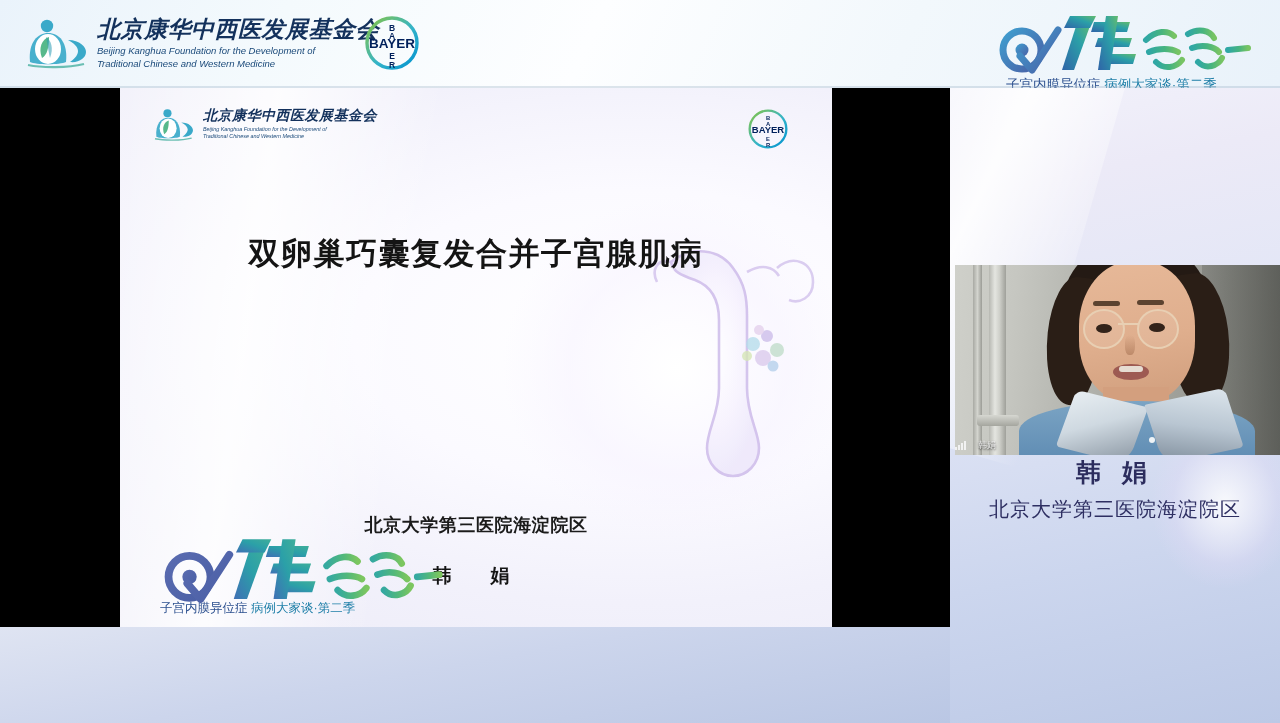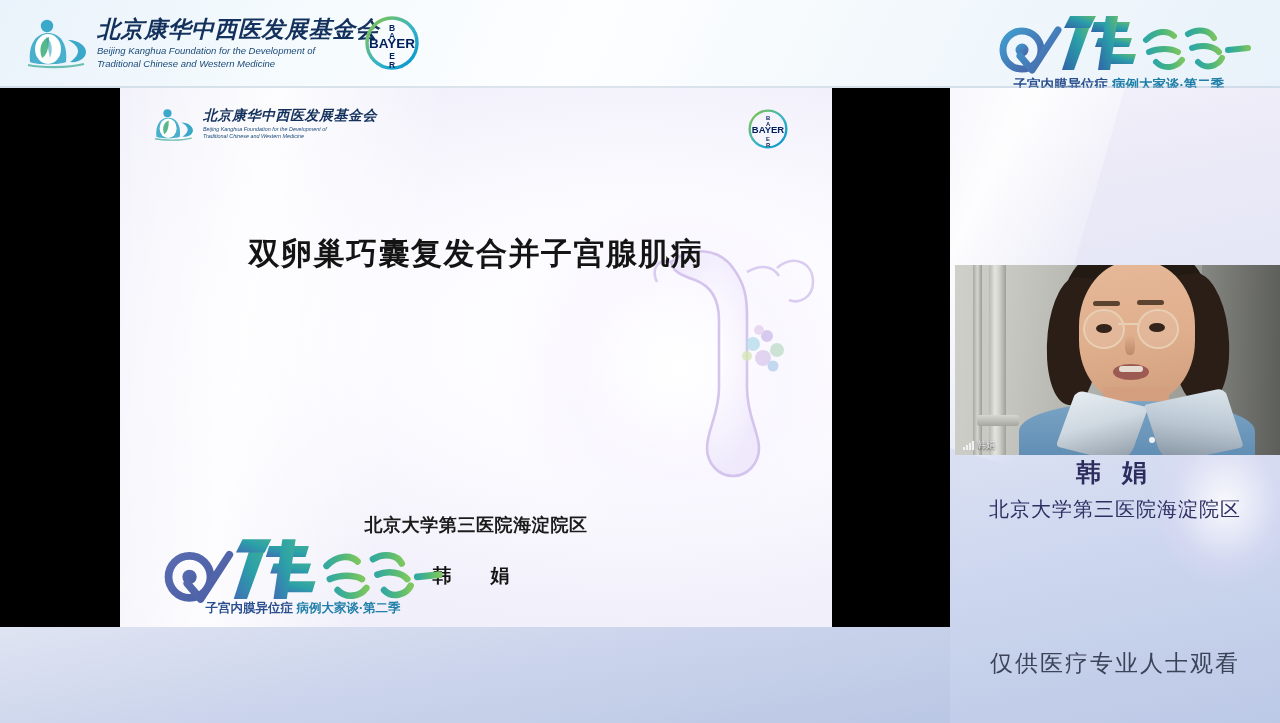--- a/index.html
+++ b/index.html
@@ -35,22 +35,22 @@
 
   
   .bayer { position:relative; flex:none; }
   .bayer svg{ display:block; }
 
   
   .brand { position:absolute; }
   .brand-row { display:flex; align-items:flex-end; }
   .brand svg{ display:block; overflow:visible; }
   .brand-sub {
-    color:#2b4f8e; white-space:nowrap; font-weight:bold;
-    text-align:center;
+    color:#2b4f8e; white-space:nowrap; font-weight:normal;
+    text-align:left;
   }
   .brand-sub .em{ color:#1f7fa8; }
 
   
   .stage {
     position:absolute; left:0; top:88px; width:950px; height:539px;
     background:#000;
   }
   .slide {
     position:absolute; left:120px; top:0px; width:712px; height:539px;
@@ -145,21 +145,21 @@
   .p-shirt{ position:absolute; left:-2px; top:136px; width:236px; height:60px;
     background:linear-gradient(180deg,#7ba4c4,#5f8cb3); border-radius:52% 52% 0 0; }
   .p-collar-l{ position:absolute; left:44px; top:132px; width:74px; height:60px;
     background:linear-gradient(150deg,#e8eef2,#cfd9e1 45%,#8a96a2);
     transform:rotate(14deg) skewX(-6deg); border-radius:8px 2px 18px 4px; }
   .p-collar-r{ position:absolute; left:132px; top:130px; width:82px; height:62px;
     background:linear-gradient(200deg,#dce5ec,#b9c6d2 50%,#7f8d9b);
     transform:rotate(-12deg) skewX(6deg); border-radius:2px 8px 4px 18px; }
   .p-btn{ position:absolute; left:128px; top:172px; width:6px; height:6px;
     background:#eef3f6; border-radius:50%; }
-  .vid-tag{ position:absolute; left:8px; bottom:3px; display:flex; align-items:center; gap:3px; }
+  .vid-tag{ position:absolute; left:0; bottom:3px; display:flex; align-items:center; gap:12px; }
   .bars{ display:flex; align-items:flex-end; gap:1px; height:9px; }
   .bars i{ display:block; width:2px; background:#f2f2f2; }
   .vid-tag-name{ font-size:9px; color:#f0f0f0; text-shadow:0 1px 2px rgba(0,0,0,.8); }
 
   .rp-name{
     position:absolute; left:0; top:368px; width:100%; text-align:center;
     font-size:25px; font-weight:bold; color:#2c2d5e; letter-spacing:7px;
   }
   .rp-org{
     position:absolute; left:0; top:408px; width:100%; text-align:center;
@@ -441,16 +441,15 @@
             <i style="height:5px"></i>
             <i style="height:7px"></i>
             <i style="height:9px"></i>
         </span>
         <span class="vid-tag-name">韩娟</span>
       </div>
     </div>
 
     <div class="rp-name">韩 娟</div>
     <div class="rp-org">北京大学第三医院海淀院区</div>
-    <div class="rp-note">仅供医疗专业人士观看</div>
   </div>
 
 </div>
 
 </body></html>

